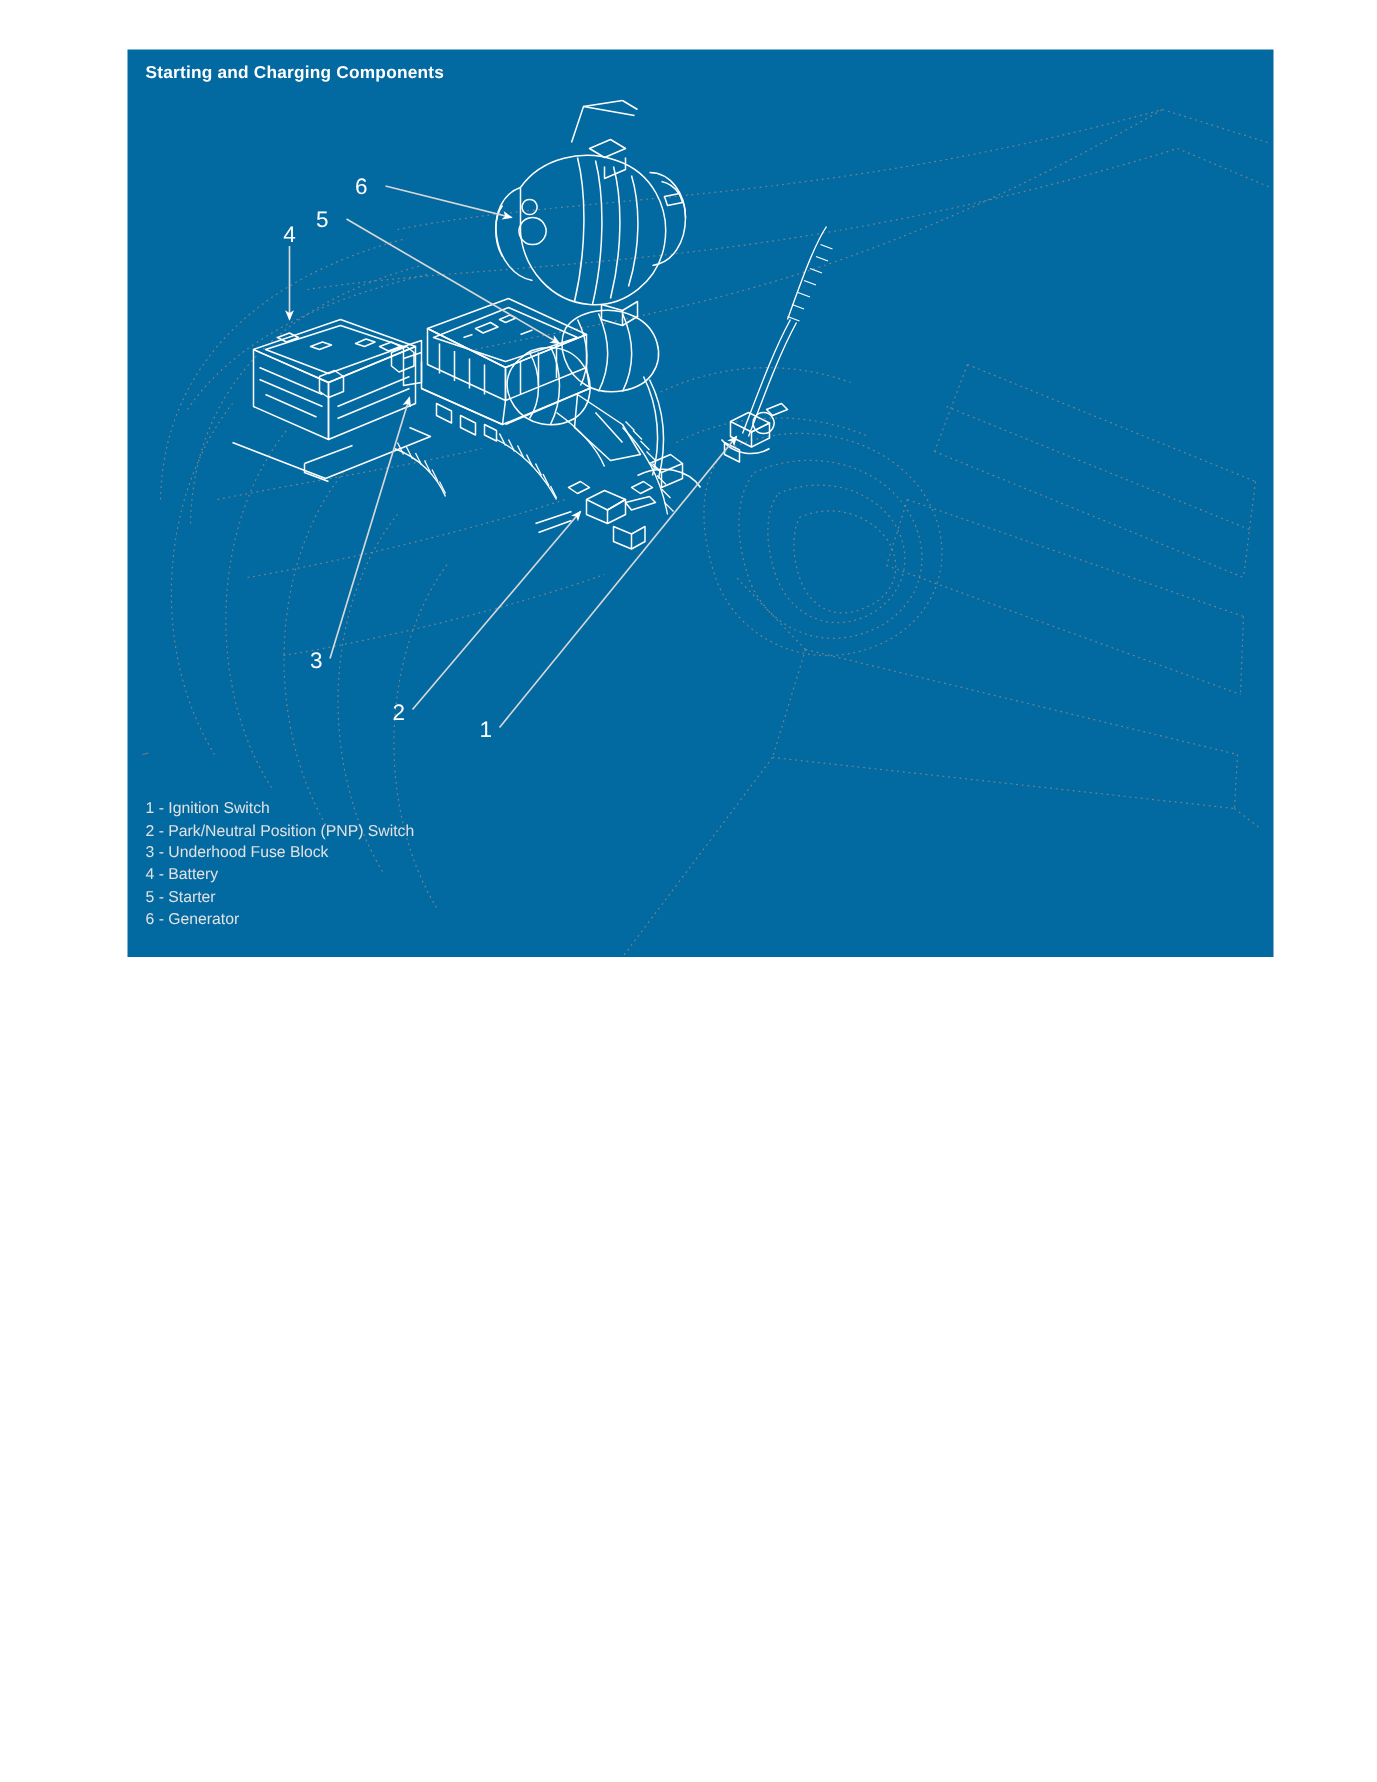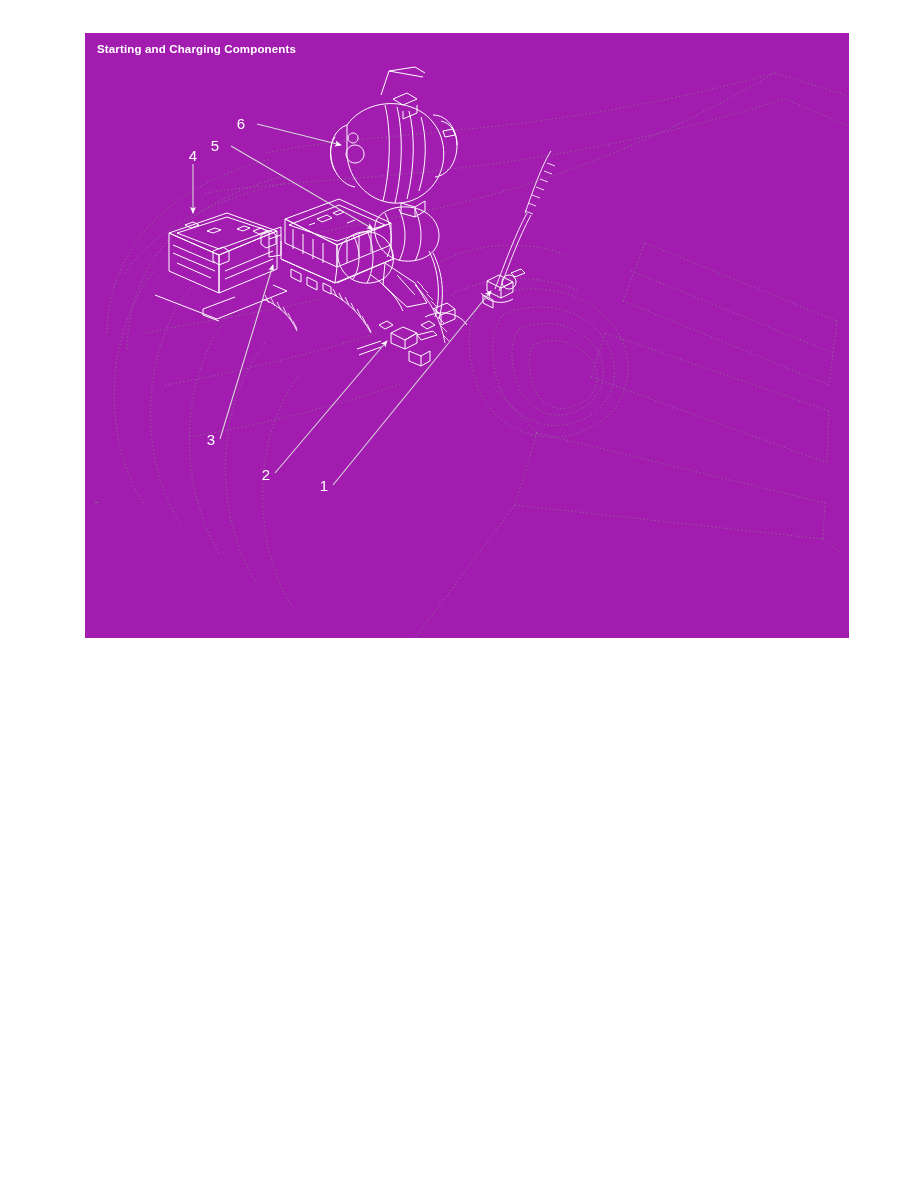--- a/index.html
+++ b/index.html
@@ -16,21 +16,21 @@
     height: 1188px;
     background: #ffffff;
     overflow: hidden;
   }
   #figure-panel {
     position: absolute;
     left: 85px;
     top: 33px;
     width: 764px;
     height: 605px;
-    background: #a21caf;
+    background: #0369a1;
     overflow: hidden;
   }
   #figure-title {
     position: absolute;
     left: 12px;
     top: 10px;
     color: #ffffff;
     font-family: "Liberation Sans", sans-serif;
     font-size: 11.5px;
     font-weight: bold;
@@ -354,16 +354,24 @@
         <text class="callout-num" x="185" y="447" text-anchor="end">2</text>
         <text class="callout-num" x="243" y="458" text-anchor="end">1</text>
       </g>
 
       <g stroke="#7a7a7a" stroke-width="0.8">
         <path d="M 10 470 l 4 -1"></path>
       </g>
 
     </svg>
 
+    <div id="legend">
+      <div class="legend-row">1 - Ignition Switch</div>
+      <div class="legend-row">2 - Park/Neutral Position (PNP) Switch</div>
+      <div class="legend-row">3 - Underhood Fuse Block</div>
+      <div class="legend-row">4 - Battery</div>
+      <div class="legend-row">5 - Starter</div>
+      <div class="legend-row">6 - Generator</div>
+    </div>
 
   </div>
 
 </div>
 
 </body></html>

